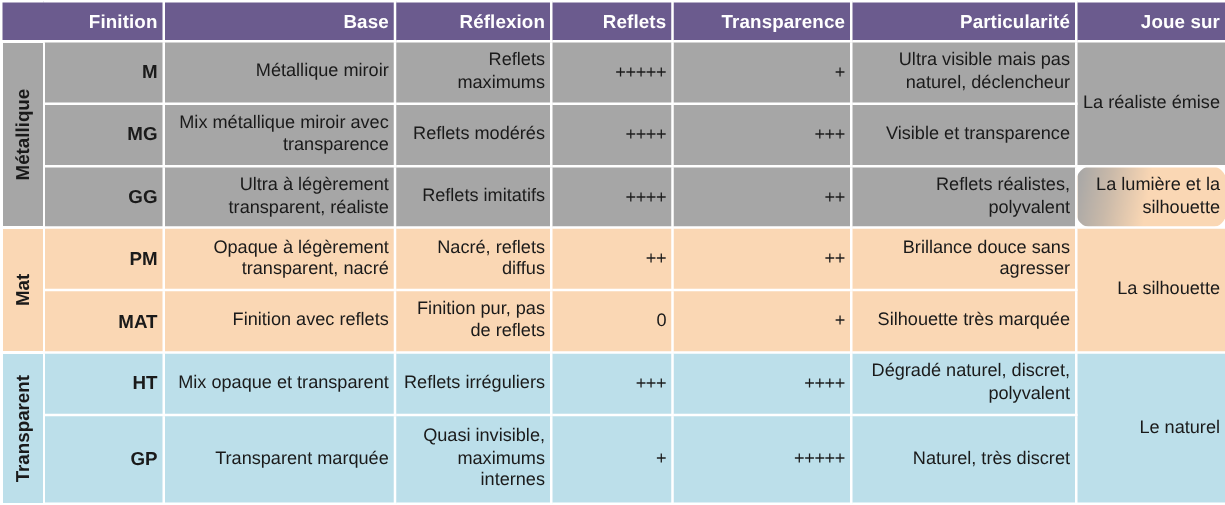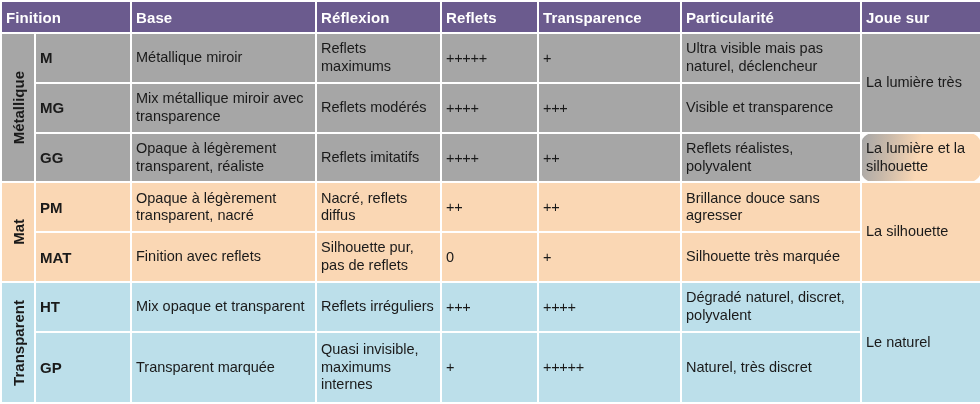--- a/index.html
+++ b/index.html
@@ -23,21 +23,21 @@
   table.finish-table {
     width: 980px;
     height: 404px;
     border-collapse: collapse;
     table-layout: fixed;
   }
 
   table.finish-table th,
   table.finish-table td {
     border: 2px solid #ffffff;
-    text-align: left;
+    text-align: right;
     vertical-align: middle;
     padding: 2px 4px;
     box-sizing: border-box;
   }
 
   
   thead th {
     background: #6b5b8e;
     color: #ffffff;
     font-weight: bold;
@@ -141,35 +141,35 @@
       <tr>
         <td class="group-cell band-metal" rowspan="3">
           <span class="vtext">Métallique</span>
         </td>
         <td class="code-cell band-metal">M</td>
         <td class="txt band-metal">Métallique miroir</td>
         <td class="txt band-metal">Reflets maximums</td>
         <td class="plus band-metal">+++++</td>
         <td class="plus band-metal">+</td>
         <td class="txt band-metal">Ultra visible mais pas naturel, déclencheur</td>
-        <td class="txt band-metal" rowspan="2">La lumière très</td>
+        <td class="txt band-metal" rowspan="2">La réaliste émise</td>
       </tr>
 
       <tr>
         <td class="code-cell band-metal">MG</td>
         <td class="txt band-metal">Mix métallique miroir avec transparence</td>
         <td class="txt band-metal">Reflets modérés</td>
         <td class="plus band-metal">++++</td>
         <td class="plus band-metal">+++</td>
         <td class="txt band-metal">Visible et transparence</td>
       </tr>
 
       <tr>
         <td class="code-cell band-metal">GG</td>
-        <td class="txt band-metal">Opaque à légèrement transparent, réaliste</td>
+        <td class="txt band-metal">Ultra à légèrement transparent, réaliste</td>
         <td class="txt band-metal">Reflets imitatifs</td>
         <td class="plus band-metal">++++</td>
         <td class="plus band-metal">++</td>
         <td class="txt band-metal">Reflets réalistes, polyvalent</td>
         <td class="txt band-grad">La lumière et la silhouette</td>
       </tr>
 
       <tr>
         <td class="group-cell band-mat" rowspan="2">
           <span class="vtext">Mat</span>
@@ -179,21 +179,21 @@
         <td class="txt band-mat">Nacré, reflets diffus</td>
         <td class="plus band-mat">++</td>
         <td class="plus band-mat">++</td>
         <td class="txt band-mat">Brillance douce sans agresser</td>
         <td class="txt band-mat" rowspan="2">La silhouette</td>
       </tr>
 
       <tr>
         <td class="code-cell band-mat">MAT</td>
         <td class="txt band-mat">Finition avec reflets</td>
-        <td class="txt band-mat">Silhouette pur, pas de reflets</td>
+        <td class="txt band-mat">Finition pur, pas de reflets</td>
         <td class="plus band-mat">0</td>
         <td class="plus band-mat">+</td>
         <td class="txt band-mat">Silhouette très marquée</td>
       </tr>
 
       <tr>
         <td class="group-cell band-trans" rowspan="2">
           <span class="vtext">Transparent</span>
         </td>
         <td class="code-cell band-trans">HT</td>

